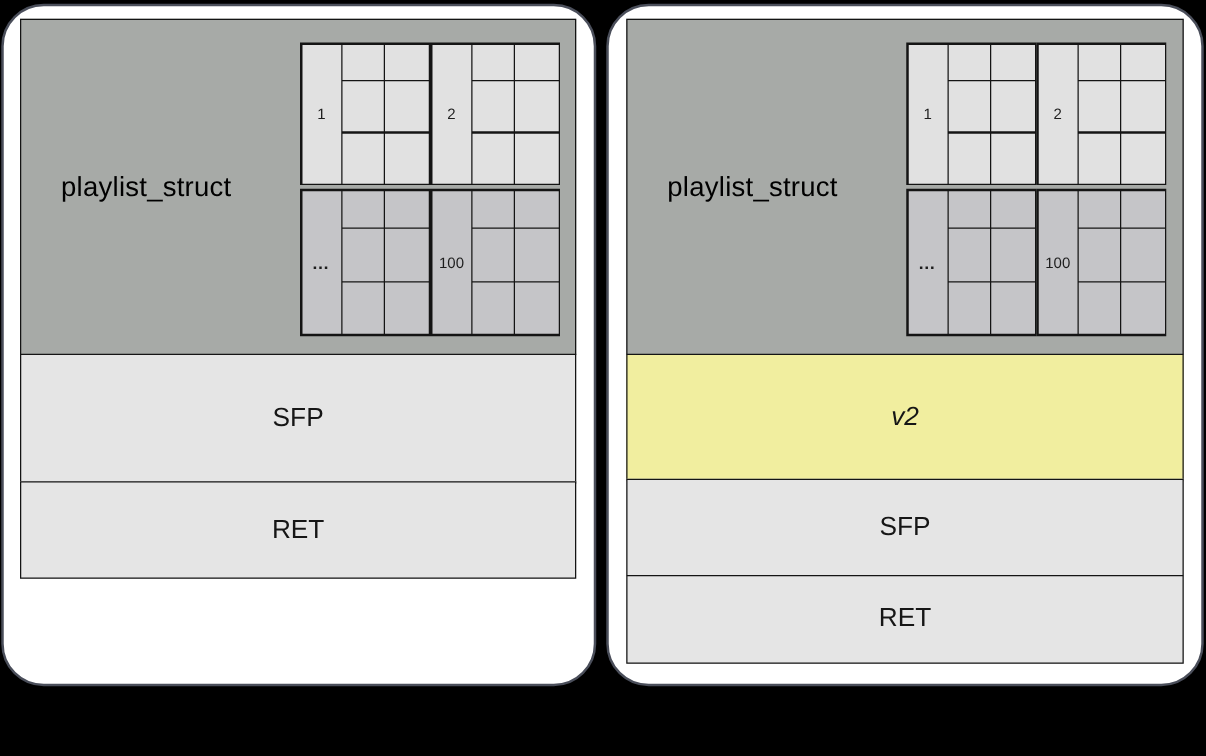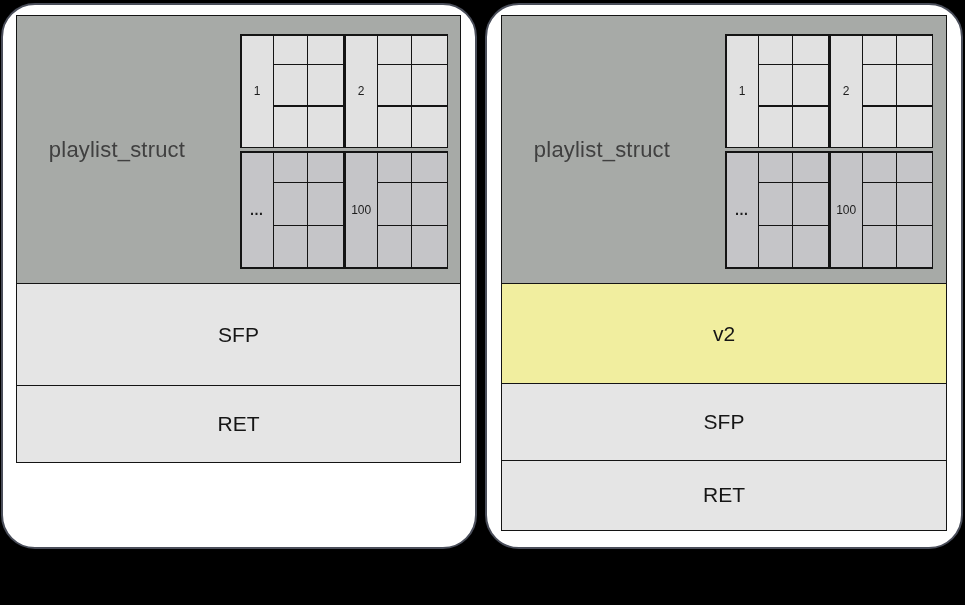--- a/index.html
+++ b/index.html
@@ -17,21 +17,21 @@
   .panel.left  .content{left:13px;width:445px;}
   .panel.right .content{left:14px;width:446px;}
 
   .struct-box{
     position:relative;height:269px;background:#a7aaa7;
     border:1.5px solid #141414;box-sizing:border-box;
   }
   .struct-label{
     position:absolute;left:0;top:0;width:200px;height:100%;
     display:flex;align-items:center;justify-content:center;
-    font-size:22px;color:#404040;letter-spacing:0.2px;
+    font-size:22px;color:#000000;letter-spacing:0.2px;
   }
   .grid{position:absolute;left:223px;top:18px;width:208px;}
   .block{display:flex;}
   .block.top{height:114px;margin-bottom:3px;}
   .block.bottom{height:118px;}
   .subtable{
     flex:1;display:grid;
     grid-template-columns:32fr 33fr 35fr;
     grid-template-rows:26fr 37fr 37fr;
     background:#141414;padding:1.5px;gap:1.5px;box-sizing:border-box;
@@ -43,21 +43,21 @@
     font-size:12px;color:#1d1d1d;
   }
   .lcell.ell{font-weight:700;font-size:14px;letter-spacing:1.5px;}
 
   .stack{display:block;}
   .sbox{
     display:flex;align-items:center;justify-content:center;
     background:#e5e5e5;border:1.5px solid #141414;box-sizing:border-box;
     margin-top:-1.5px;font-size:21px;color:#161616;
   }
-  .sbox.hl{background:#f1ee9f;}
+  .sbox.hl{background:#f1ee9f;font-style:italic;}
   .panel.left  .sbox.b0{height:104px;}
   .panel.left  .sbox.b1{height:78px;}
   .panel.right .sbox.b0{height:102px;}
   .panel.right .sbox.b1{height:78px;}
   .panel.right .sbox.b2{height:71px;}
 </style>
 </head>
 <body>
 
 <div class="stage">

